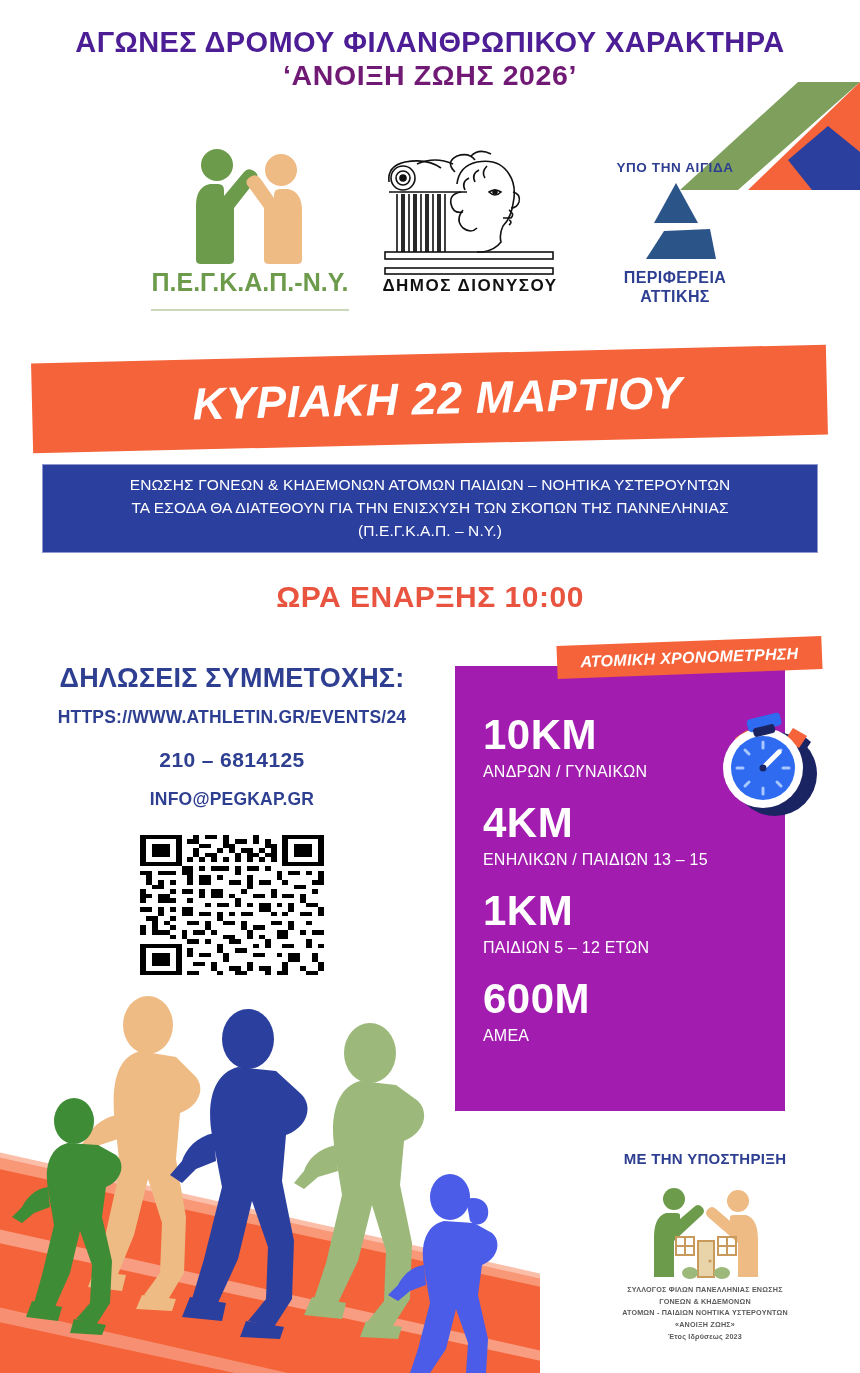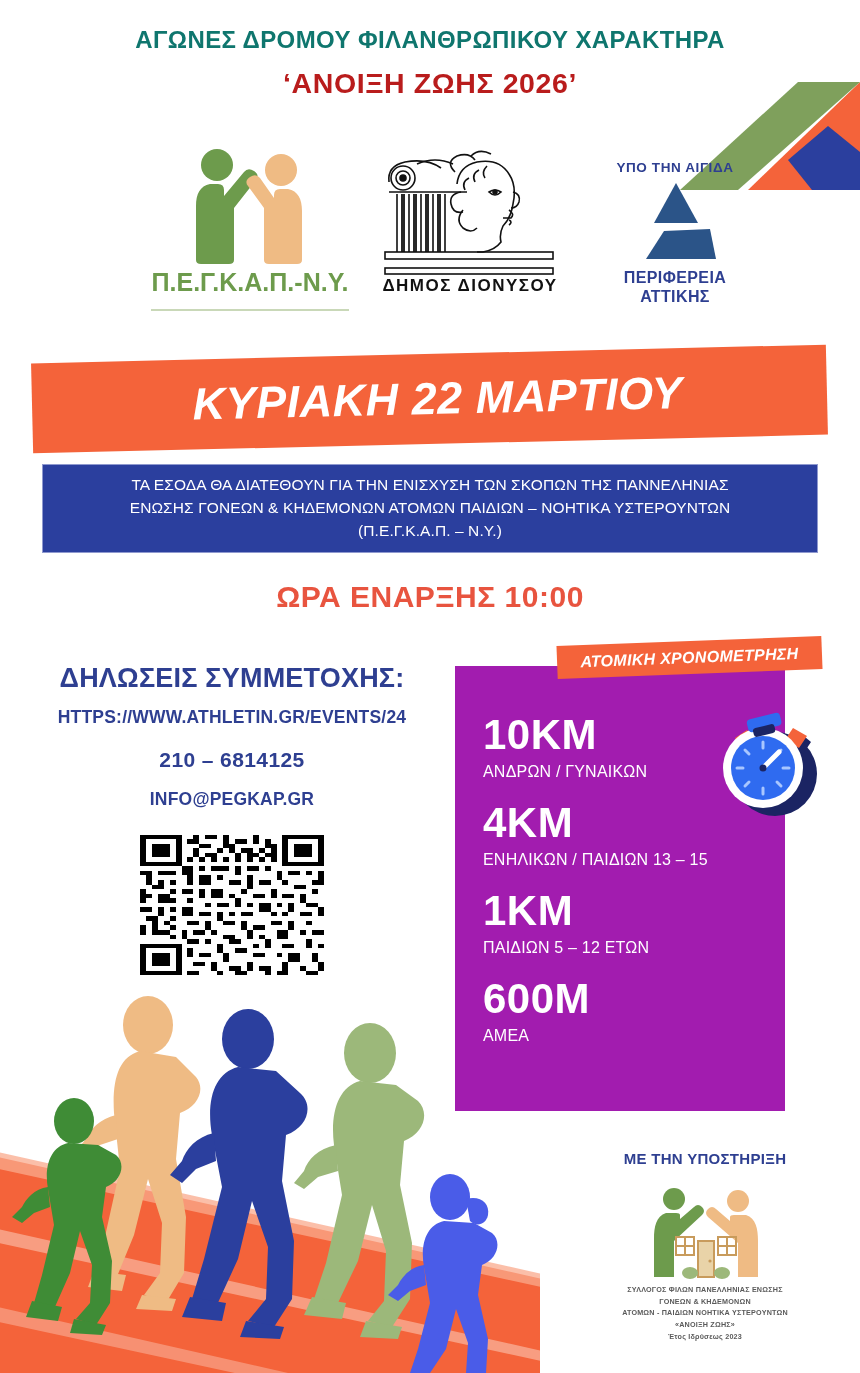--- a/index.html
+++ b/index.html
@@ -37,32 +37,31 @@
   
   .title-block {
     position: absolute;
     top: 26px;
     left: 0;
     width: 860px;
     text-align: center;
     z-index: 5;
   }
   .title-line1 {
-    font-size: 24px;
+    font-size: 29px;
     font-weight: 800;
     letter-spacing: 0.4px;
-    color: #0f766e;
+    color: #4c1d95;
     white-space: nowrap;
   }
   .title-line2 {
     font-size: 28.5px;
     font-weight: 800;
     letter-spacing: 0.6px;
-    color: #b91c1c;
-    margin-top: 13px;
+    color: #701a75;
   }
 
   
   .logos {
     position: absolute;
     top: 148px;
     left: 0;
     width: 860px;
     height: 190px;
   }
@@ -397,22 +396,22 @@
       </div>
     </div>
   </div>
 
   <div class="date-banner">
     <span class="date-banner-text">ΚΥΡΙΑΚΗ 22 ΜΑΡΤΙΟΥ</span>
   </div>
 
   <div class="purpose-box">
     <div class="purpose-text">
+      <div>ΕΝΩΣΗΣ ΓΟΝΕΩΝ &amp; ΚΗΔΕΜΟΝΩΝ ΑΤΟΜΩΝ ΠΑΙΔΙΩΝ – ΝΟΗΤΙΚΑ ΥΣΤΕΡΟΥΝΤΩΝ</div>
       <div>ΤΑ ΕΣΟΔΑ ΘΑ ΔΙΑΤΕΘΟΥΝ ΓΙΑ ΤΗΝ ΕΝΙΣΧΥΣΗ ΤΩΝ ΣΚΟΠΩΝ ΤΗΣ ΠΑΝΝΕΛΗΝΙΑΣ</div>
-      <div>ΕΝΩΣΗΣ ΓΟΝΕΩΝ &amp; ΚΗΔΕΜΟΝΩΝ ΑΤΟΜΩΝ ΠΑΙΔΙΩΝ – ΝΟΗΤΙΚΑ ΥΣΤΕΡΟΥΝΤΩΝ</div>
       <div>(Π.Ε.Γ.Κ.Α.Π. – Ν.Υ.)</div>
     </div>
   </div>
 
   <div class="start-time">ΩΡΑ ΕΝΑΡΞΗΣ  10:00</div>
 
   <div class="registration">
     <div class="reg-heading">ΔΗΛΩΣΕΙΣ ΣΥΜΜΕΤΟΧΗΣ:</div>
     <div class="reg-url">HTTPS://WWW.ATHLETIN.GR/EVENTS/24</div>
     <div class="reg-phone">210 – 6814125</div>

